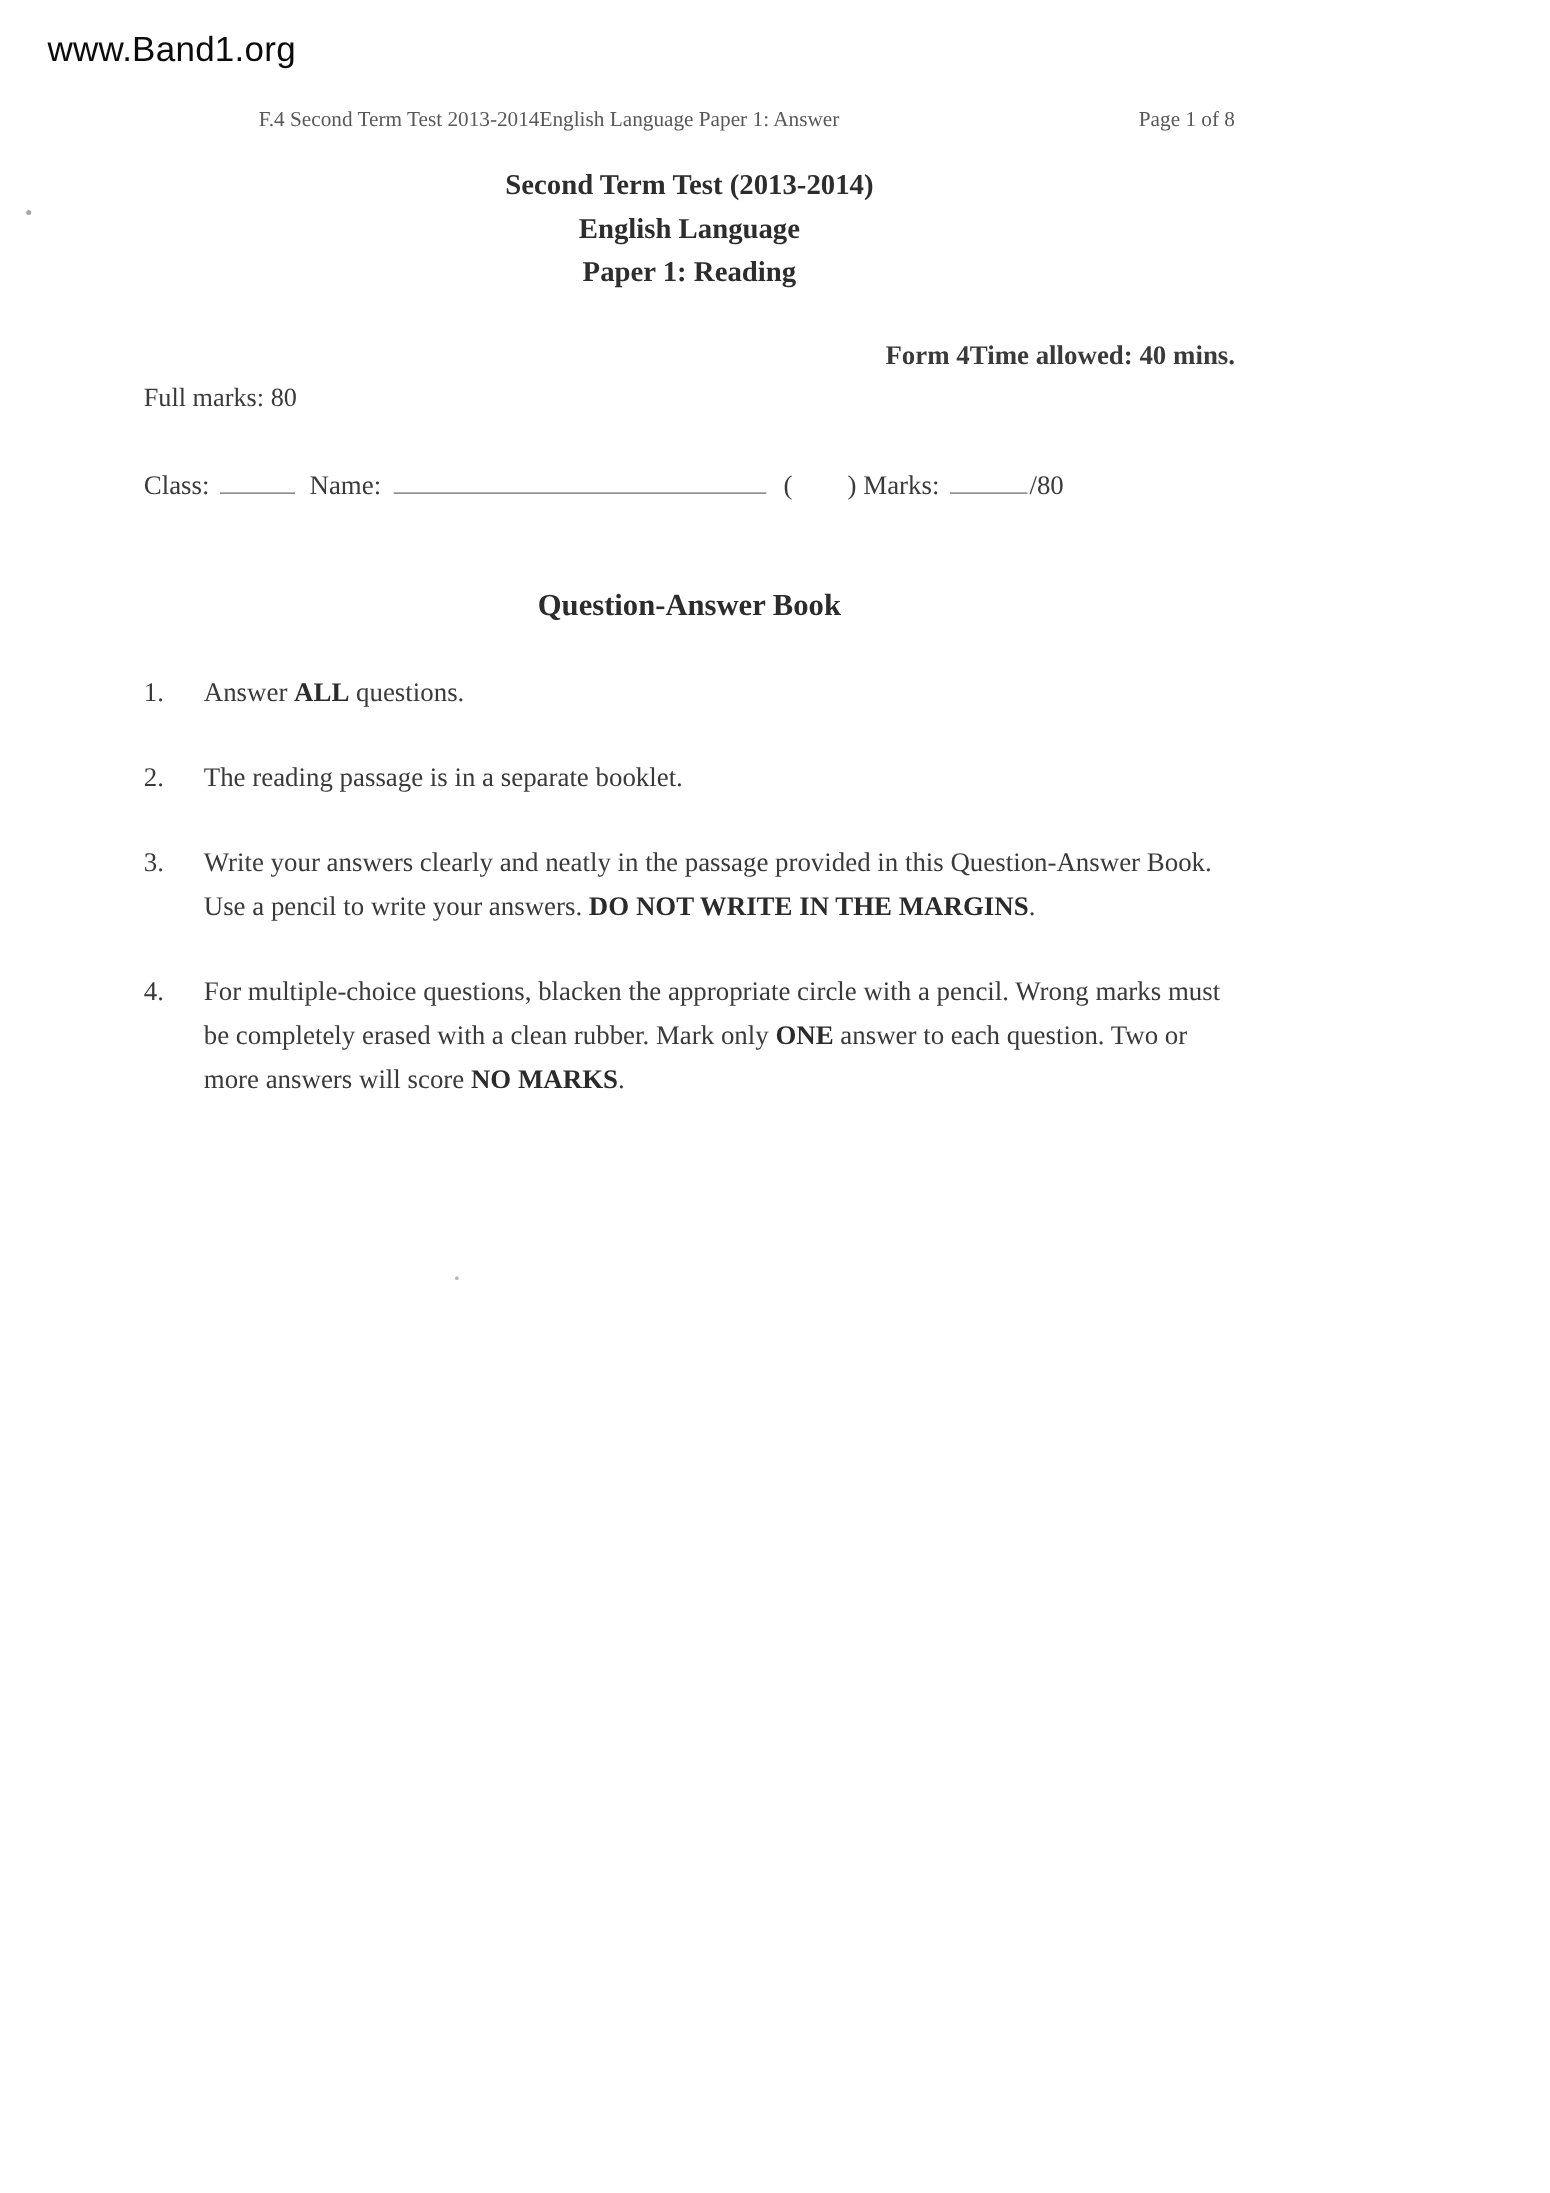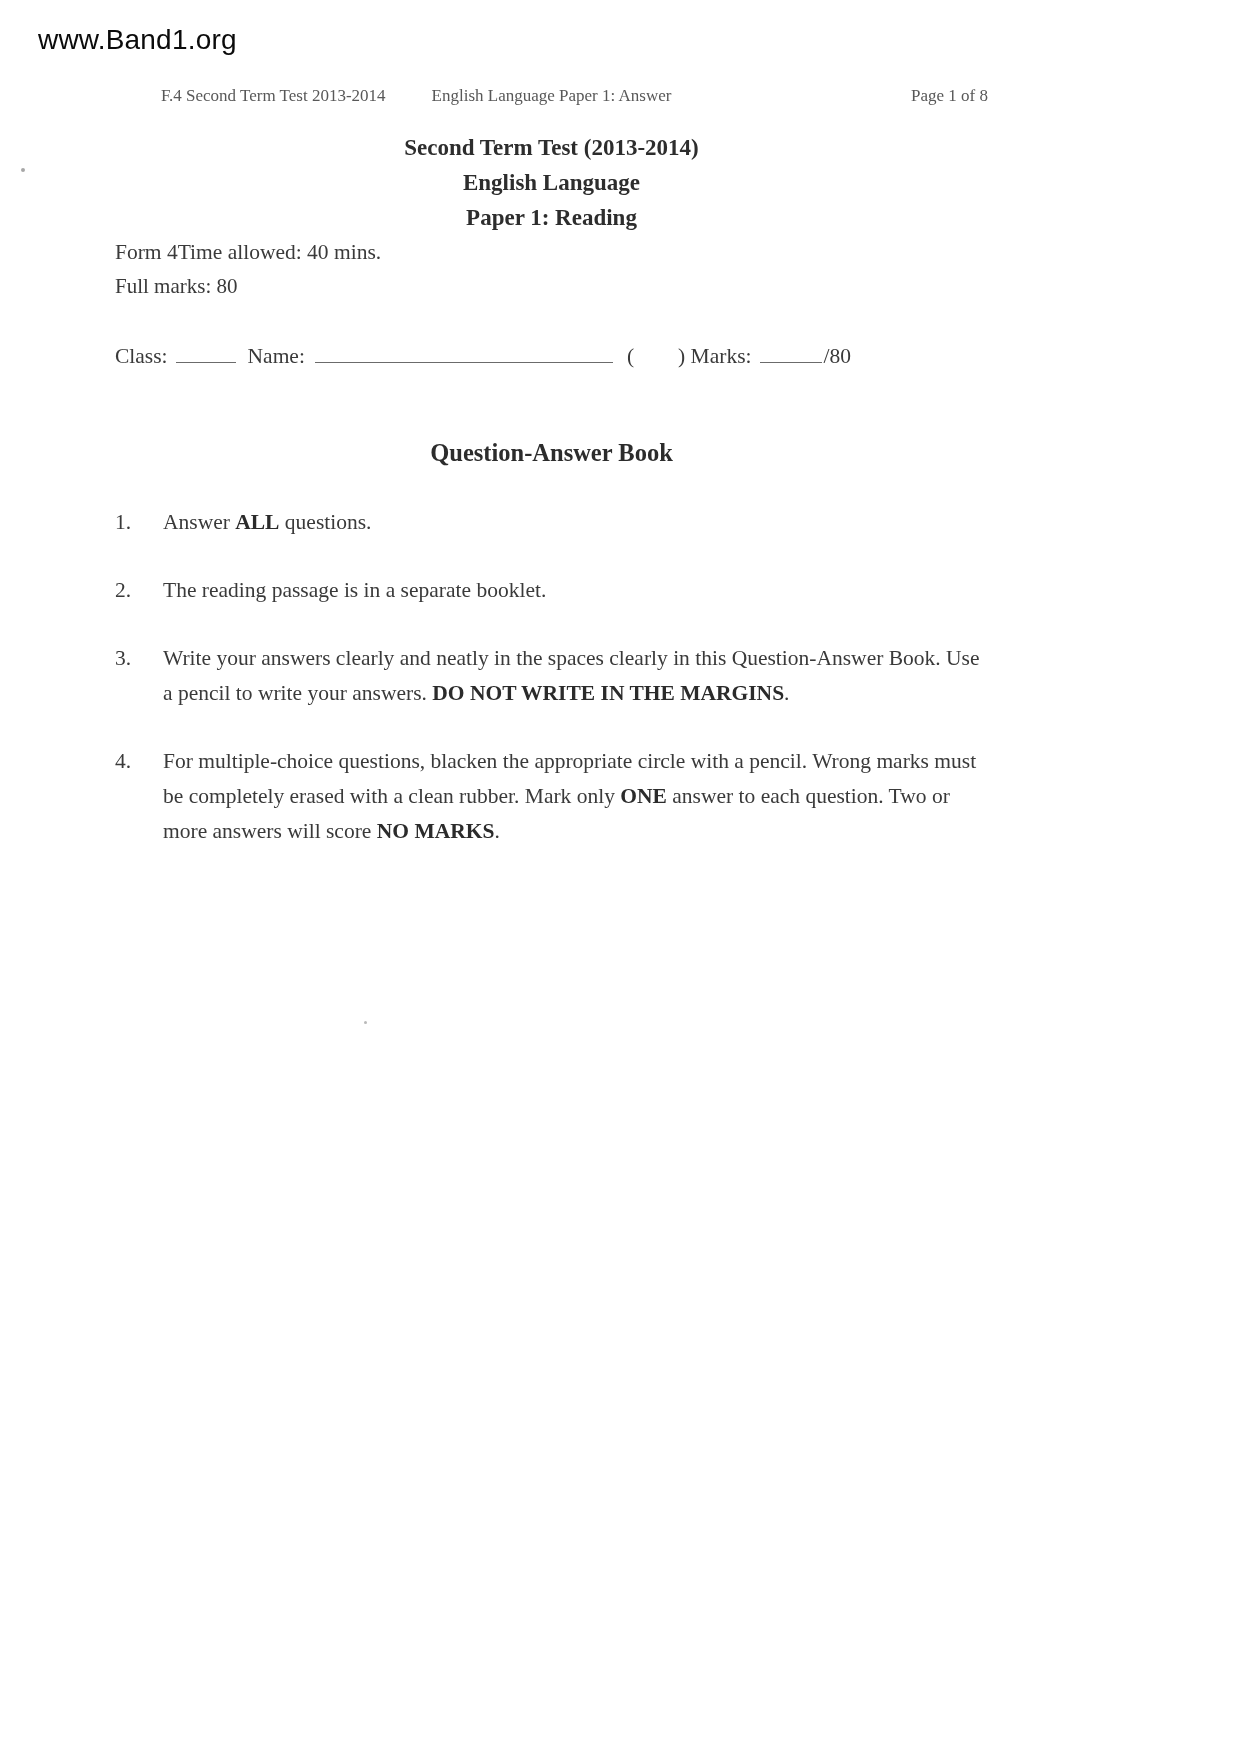--- a/index.html
+++ b/index.html
@@ -28,38 +28,40 @@
 
   .content { padding: 86px 252px 0 115px; }
 
   .page-header {
     display: grid;
     grid-template-columns: 1fr auto 1fr;
     align-items: baseline;
     font-size: 17px;
     color: #585858;
   }
-  .page-header .h-left   { text-align: center; }
+  .page-header .h-left   { text-align: right; }
   .page-header .h-center { text-align: center; }
   .page-header .h-right  { text-align: right; }
 
   .title-block {
     margin-top: 24px;
     text-align: center;
     font-weight: 700;
     font-size: 23px;
     color: #2d2d2d;
   }
   .title-block .t-line { line-height: 35px; }
 
   .meta-row {
+    margin-top: 32px;
     display: flex;
-    justify-content: flex-start;
+    justify-content: flex-end;
     font-size: 21.5px;
     line-height: 34px;
+    font-weight: bold;
   }
   .full-marks { font-size: 21px; line-height: 34px; }
 
   .student-line {
     margin-top: 36px;
     font-size: 21.5px;
     line-height: 34px;
     white-space: nowrap;
   }
   .blank {
@@ -140,21 +142,21 @@
       <span class="text"><span>Answer </span><b>ALL</b><span> questions.</span></span>
     </li>
 
     <li class="instr-item">
       <span class="num">2.</span>
       <span class="text"><span>The reading passage is in a separate booklet.</span></span>
     </li>
 
     <li class="instr-item">
       <span class="num">3.</span>
-      <span class="text"><span>Write your answers clearly and neatly in the spaces clearly in this Question-Answer Book. Use a pencil to write your answers. </span><b>DO NOT WRITE IN THE MARGINS</b><span>.</span></span>
+      <span class="text"><span>Write your answers clearly and neatly in the passage provided in this Question-Answer Book. Use a pencil to write your answers. </span><b>DO NOT WRITE IN THE MARGINS</b><span>.</span></span>
     </li>
 
     <li class="instr-item">
       <span class="num">4.</span>
       <span class="text"><span>For multiple-choice questions, blacken the appropriate circle with a pencil. Wrong marks must be completely erased with a clean rubber. Mark only </span><b>ONE</b><span> answer to each question. Two or more answers will score </span><b>NO MARKS</b><span>.</span></span>
     </li>
 
   </ul>
 
 </div>

